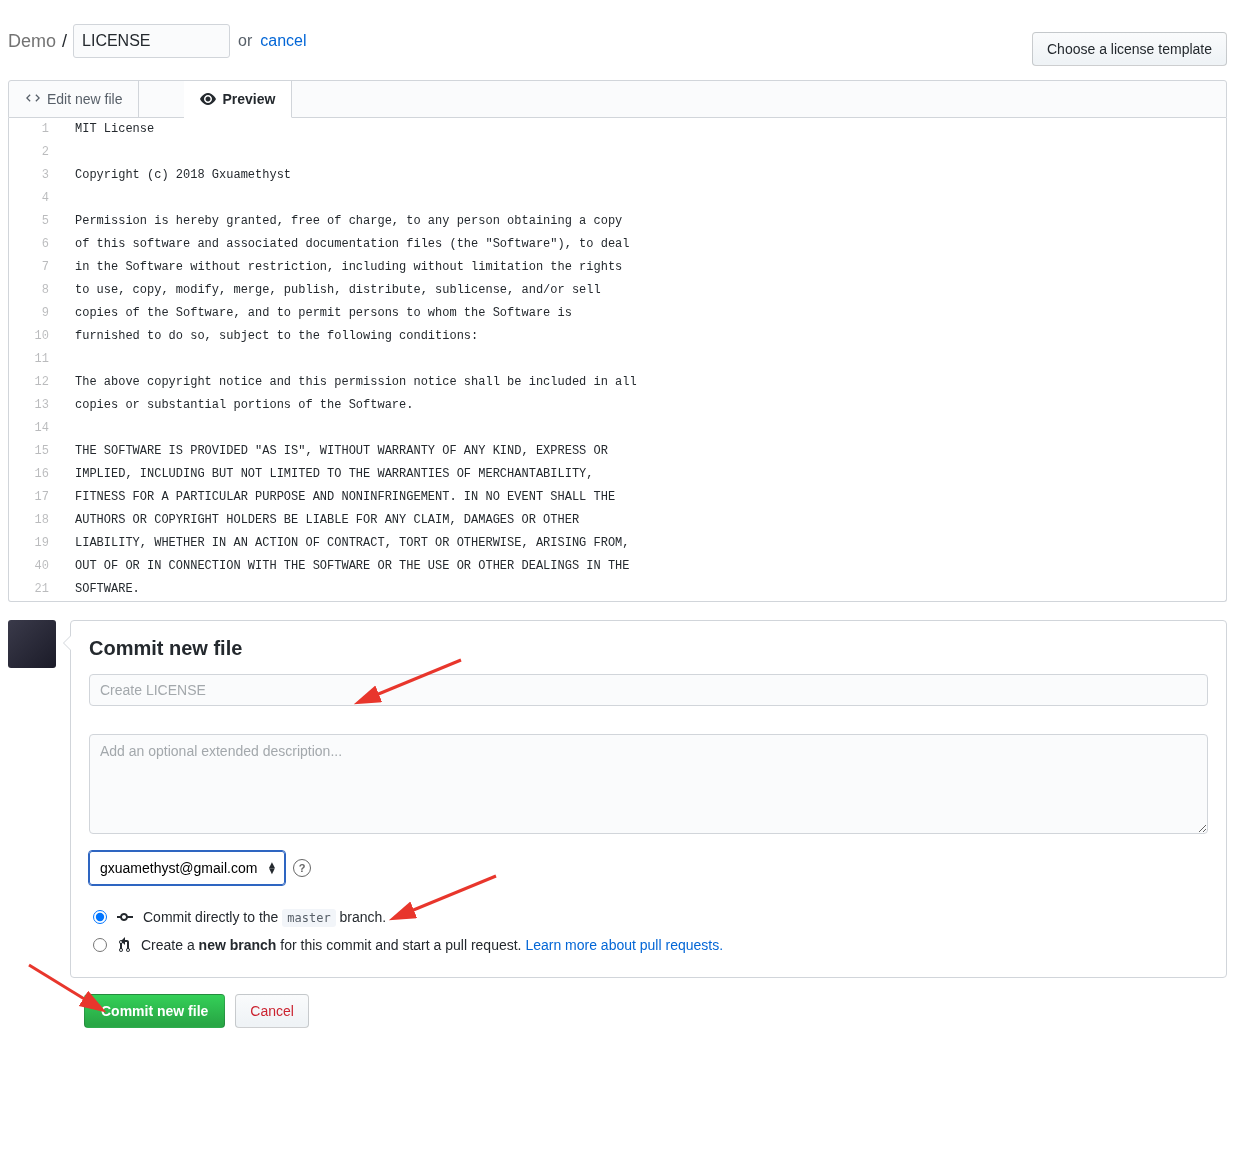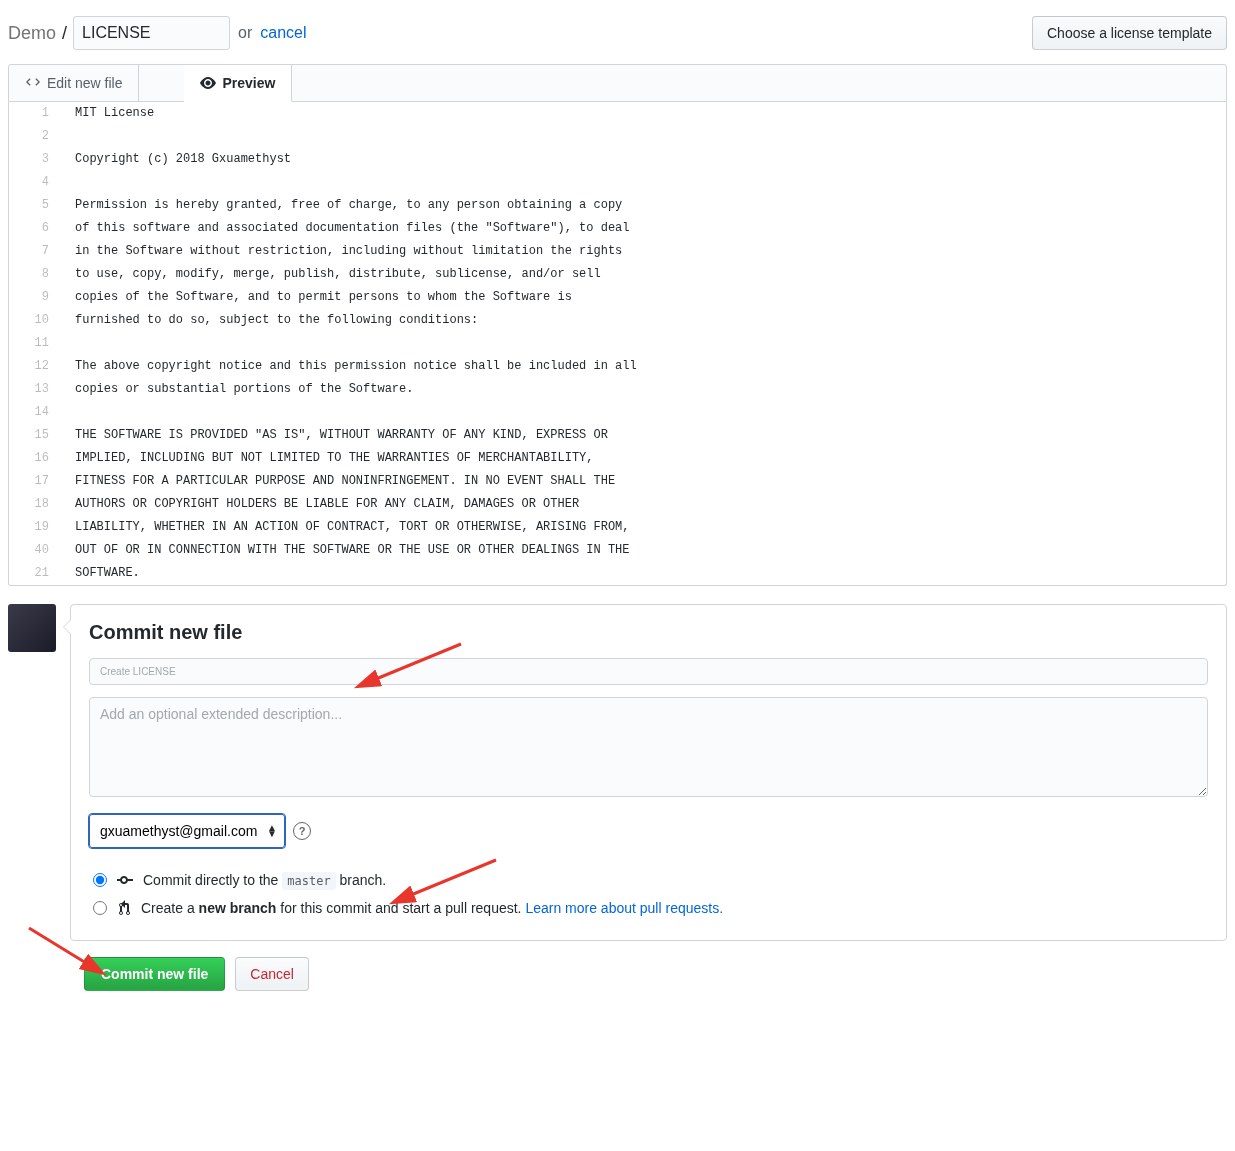--- a/index.html
+++ b/index.html
@@ -48,20 +48,21 @@
   align-items: center;
   padding: 6px 14px;
   font-size: 14px;
   font-weight: 500;
   border: 1px solid rgba(27,31,35,0.2);
   border-radius: 4px;
   background: linear-gradient(-180deg,#fafbfc,#eff3f6 90%);
   color: #24292e;
   cursor: pointer;
   height: 34px;
+  margin-top: 16px;
 }
 .tabnav {
   display: flex;
   border: 1px solid #d1d5da;
   border-radius: 3px 3px 0 0;
   background: #fafbfc;
 }
 .tabnav-tab {
   padding: 10px 16px;
   font-size: 14px;
@@ -148,26 +149,26 @@
   border-right: 8px solid #fff;
 }
 .commit-title {
   font-size: 20px;
   font-weight: 600;
   margin-bottom: 14px;
 }
 .form-input {
   width: 100%;
   padding: 7px 10px;
-  font-size: 10px;
+  font-size: 14px;
   border: 1px solid #d1d5da;
   border-radius: 4px;
   background: #fafbfc;
   color: #24292e;
-  margin-bottom: 12px;
+  margin-bottom: 28px;
 }
 .form-input::placeholder { color: #a3a8ac; }
 .form-textarea {
   width: 100%;
   min-height: 100px;
   padding: 8px 10px;
   font-size: 14px;
   border: 1px solid #d1d5da;
   border-radius: 4px;
   background: #fafbfc;

